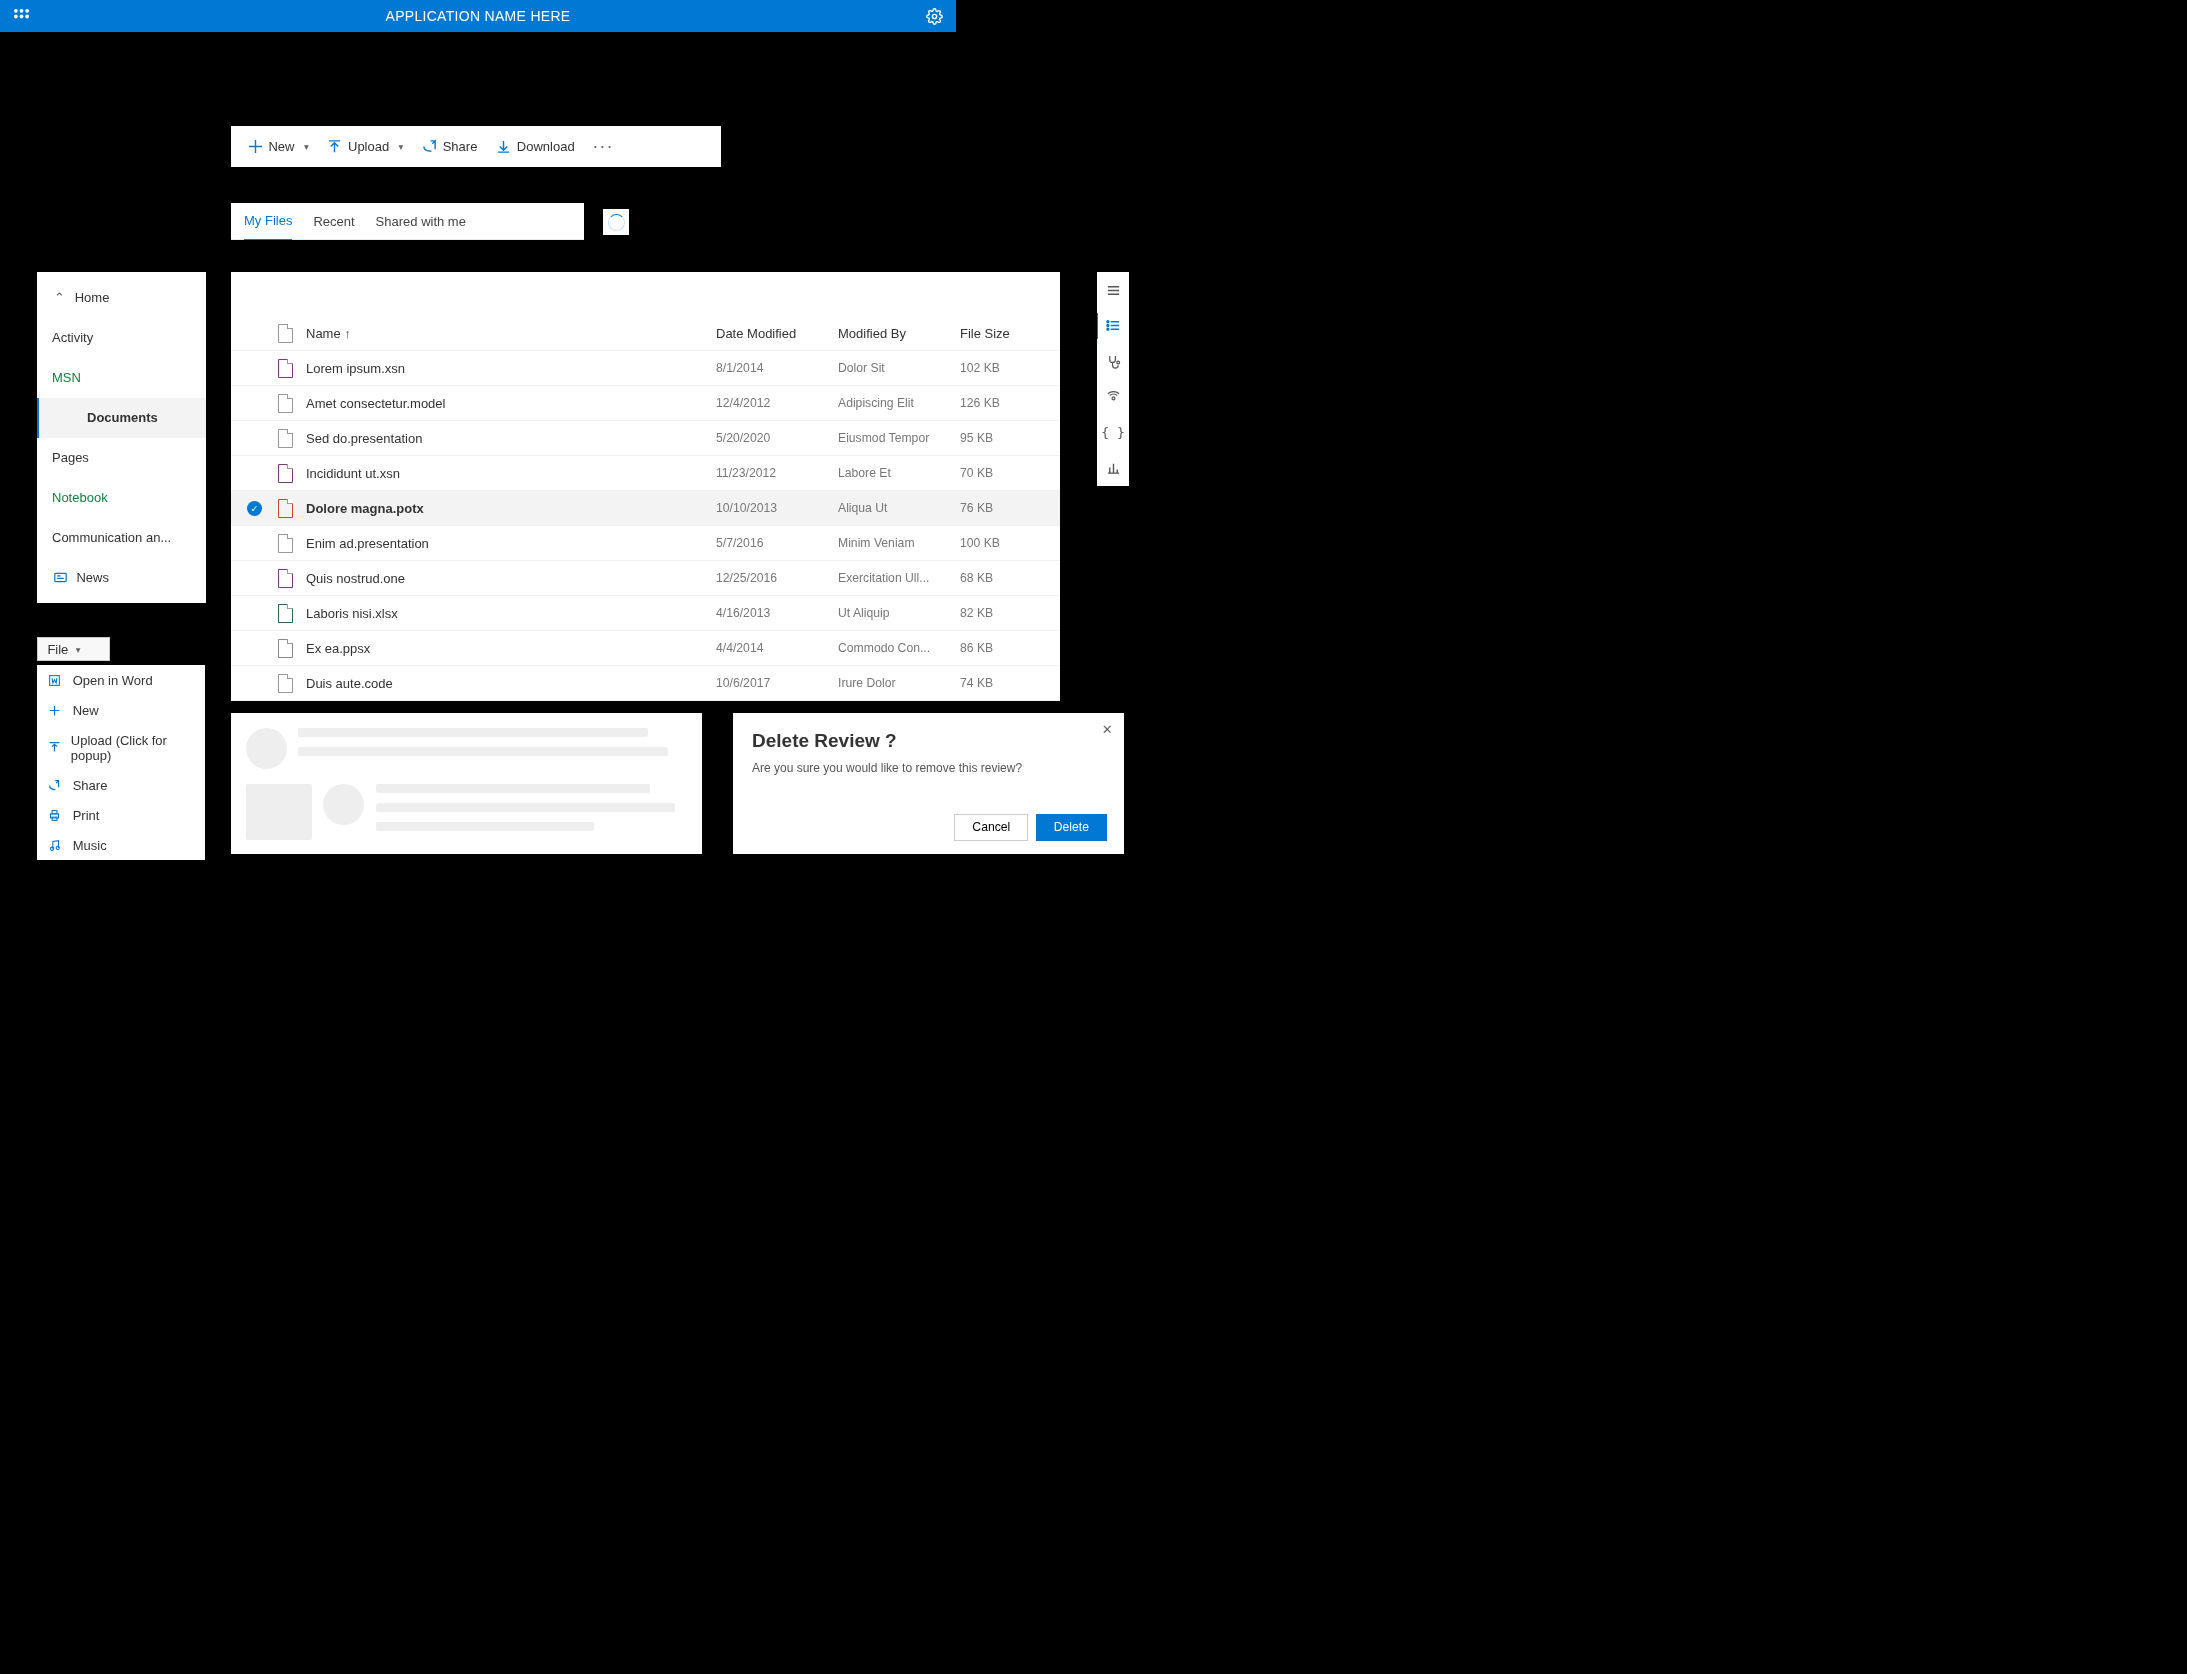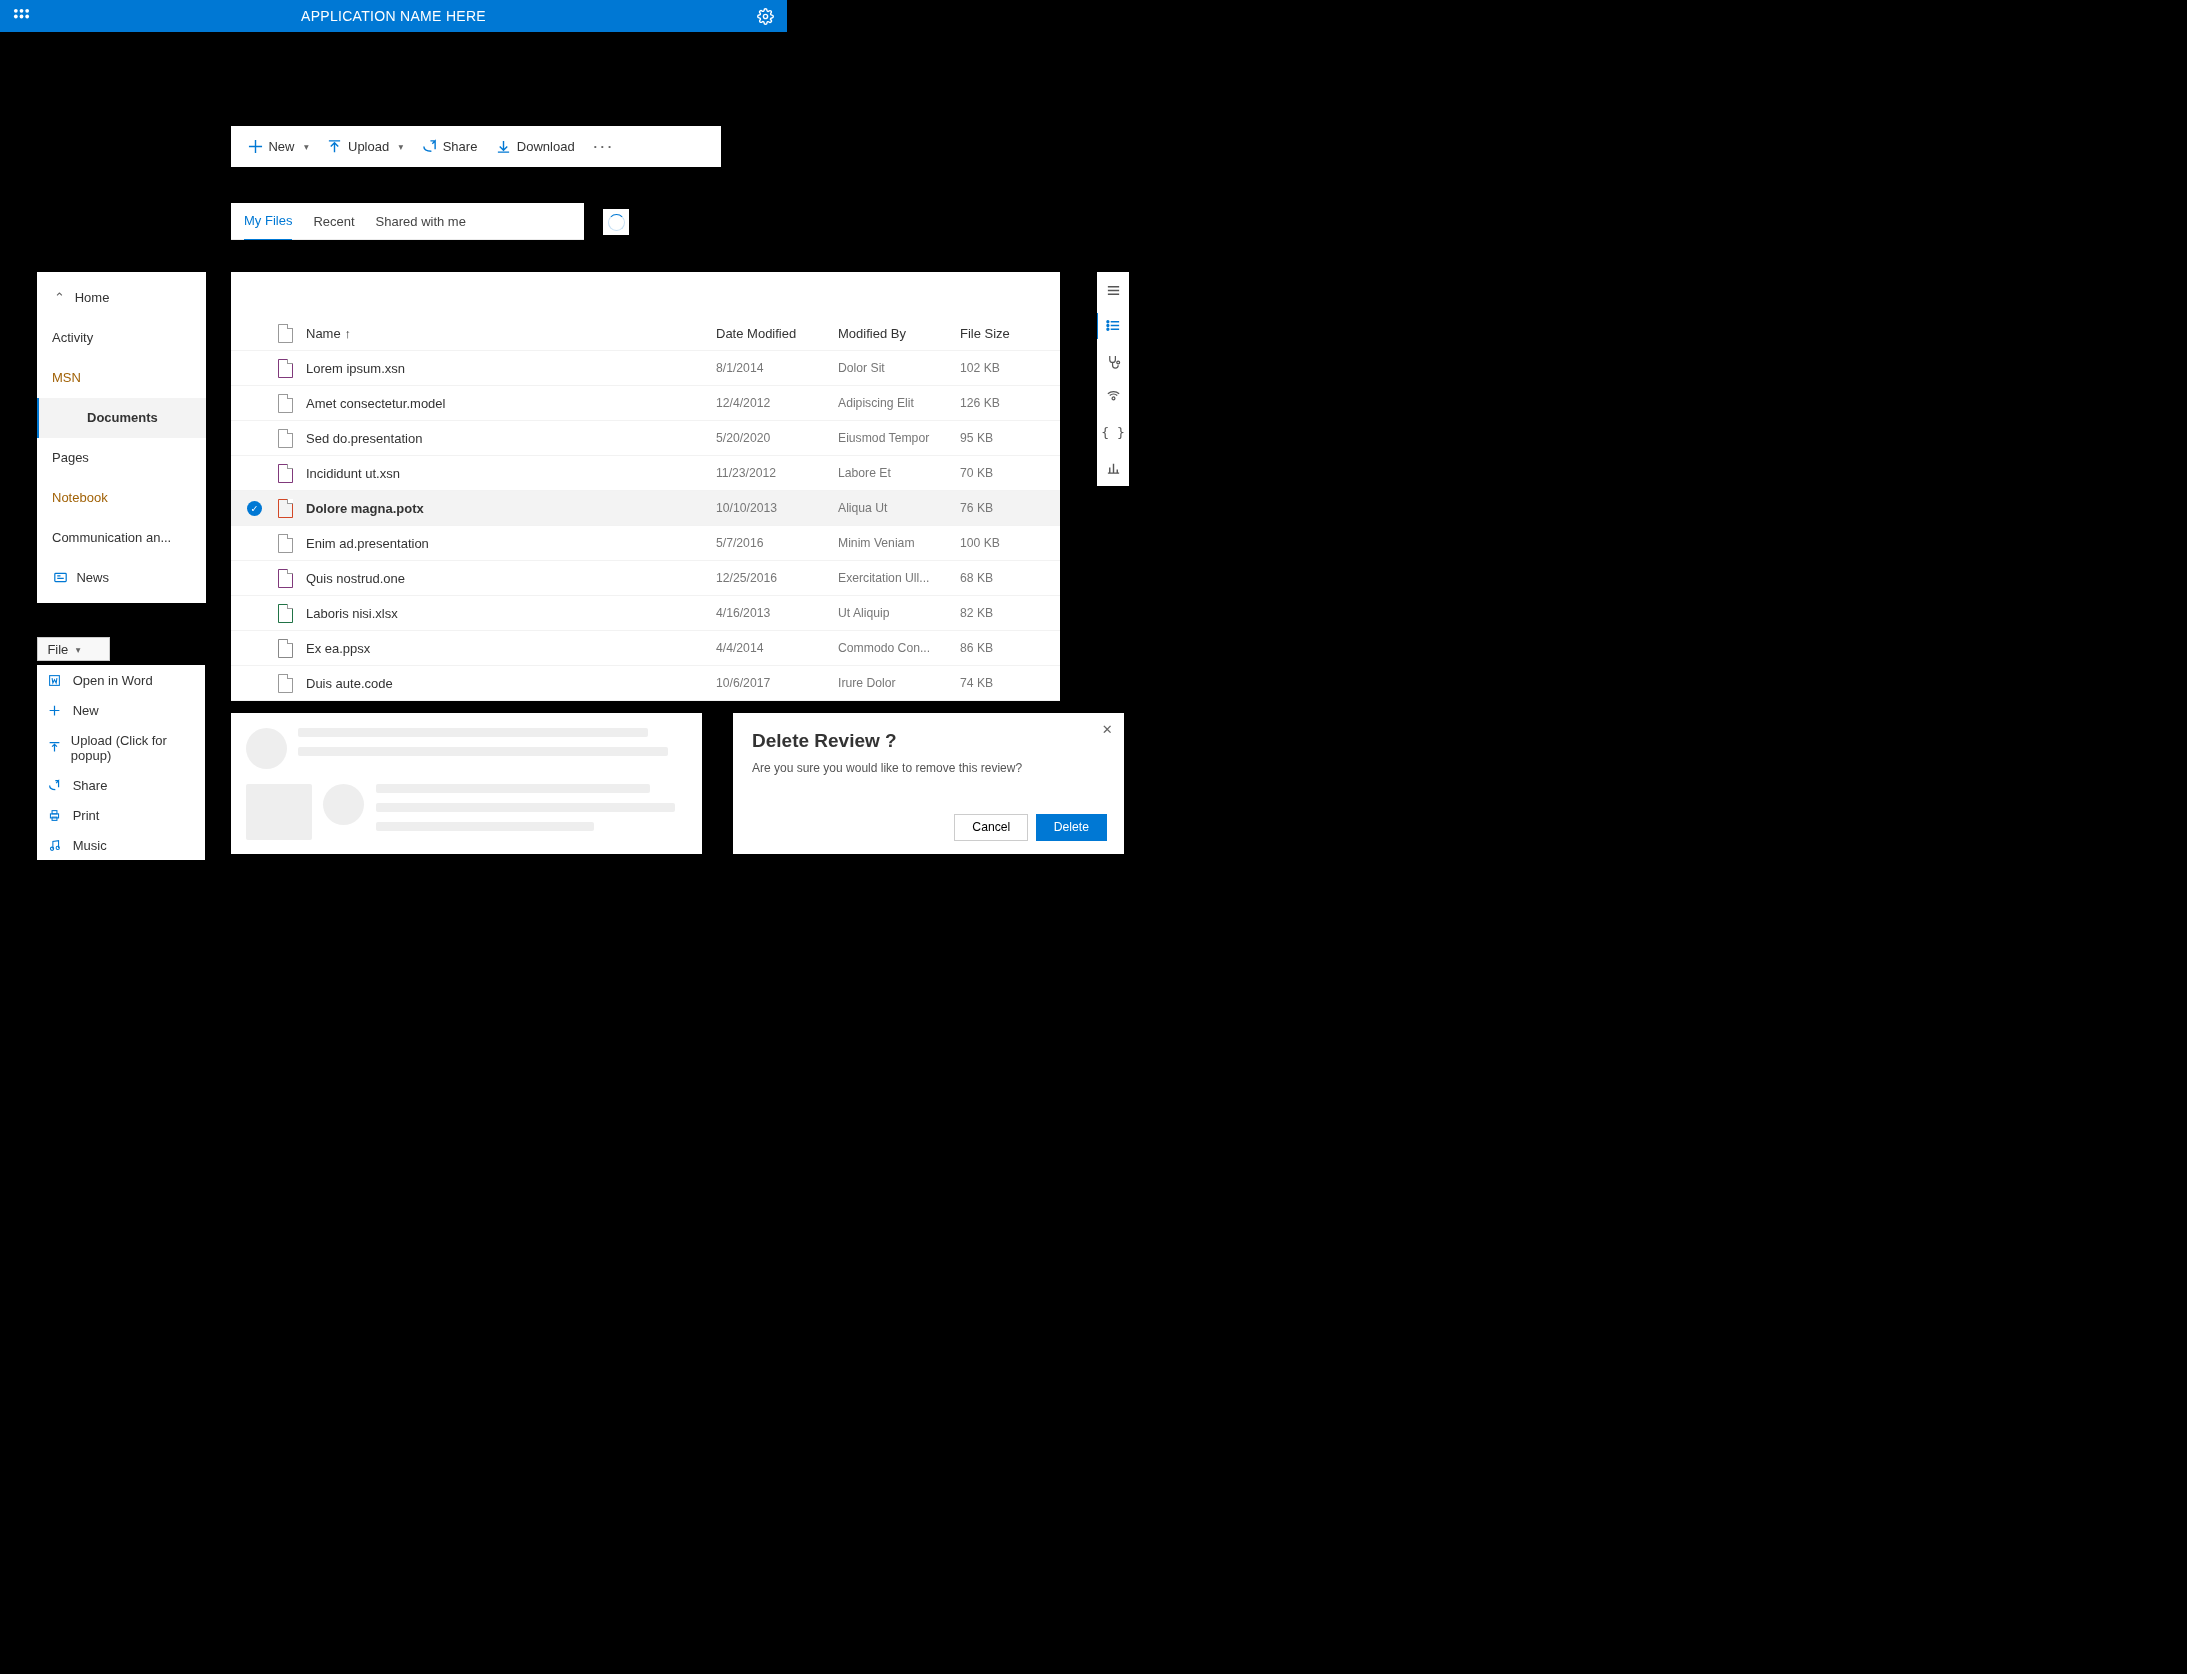--- a/index.html
+++ b/index.html
@@ -1,20 +1,20 @@
 <!DOCTYPE html>
 <html style="font-size:15px"><head>
 <meta charset="utf-8">
 <style>
 * { box-sizing: border-box; margin: 0; padding: 0; font-family: "Segoe UI", -apple-system, sans-serif; }
 body { background: #000; width: 1186px; height: 909px; position: relative; font-size: 13px; color: #333; }
 .panel { background: #fff; position: absolute; }
 
 
-.appbar { left: 160px; top: 40px; width: 787px; height: 32px; background: #0078d4; display: flex; align-items: center; color: #fff; }
+.appbar { left: 160px; top: 40px; width: 956px; height: 32px; background: #0078d4; display: flex; align-items: center; color: #fff; }
 .appbar .waffle { margin-left: 13px; }
 .appbar .title { flex: 1; text-align: center; font-size: 14px; letter-spacing: 0.3px; }
 .appbar .gear { margin-right: 13px; }
 
 
 .cmdbar { left: 231px; top: 126px; width: 490px; height: 41px; display: flex; align-items: center; padding: 0 9.4px; gap: 3.8px; }
 .cmdbar .btn { display: inline-flex; align-items: center; gap: 5.6px; padding: 0 7.5px; height: 41px; cursor: pointer; }
 .cmdbar .btn .ico { color: #0078d4; display: inline-flex; }
 .cmdbar .btn .caret { color: #666; font-size: 9.4px; margin-left: 3.8px; }
 .cmdbar .more { color: #666; letter-spacing: 2.8px; font-weight: bold; padding: 0 7.5px; }
@@ -25,21 +25,21 @@
 .tab.active { color: #0078d4; border-bottom: 1.9px solid #0078d4; margin-bottom: -0.9px; justify-content: flex-end; }
 
 
 .spinner-wrap { left: 603px; top: 209px; width: 26px; height: 26px; display:flex; align-items:center; justify-content:center; }
 .spinner { width: 17px; height: 17px; border: 1.9px solid #c7e0f4; border-top-color:#0078d4; border-radius: 50%; }
 
 
 .nav { left: 37px; top: 272px; width: 169px; padding: 5.6px 0; }
 .nav .item { display: flex; align-items: center; height: 40px; padding: 0 11.3px 0 17px; gap: 9.4px; cursor: pointer; }
 .nav .item.sub { padding-left: 15px; }
-.nav .item.dim { color: #a16207; text-align: right; }
+.nav .item.dim { color: #15803d; text-align: right; }
 .nav .item.sel { background: #f3f3f3; border-left: 2.8px solid #0078d4; padding-left: 48px; font-weight: 600; }
 .nav .chev { width: 11.3px; color: #666; }
 .nav .newsico { color: #0078d4; }
 
 
 .ftable { left: 231px; top: 272px; width: 829px; }
 .frow { display: grid; grid-template-columns: 47px 28px 1fr 122px 122px 85px; align-items: center; height: 35px; border-bottom: 0.9px solid #f2f2f2; padding-right: 15px; }
 .frow.head { font-weight: 400; color: #333; margin-top: 44px; }
 .frow.head .hname { display:flex; align-items:center; gap:3.8px; }
 .frow .c-sel { display:flex; justify-content:center; }

